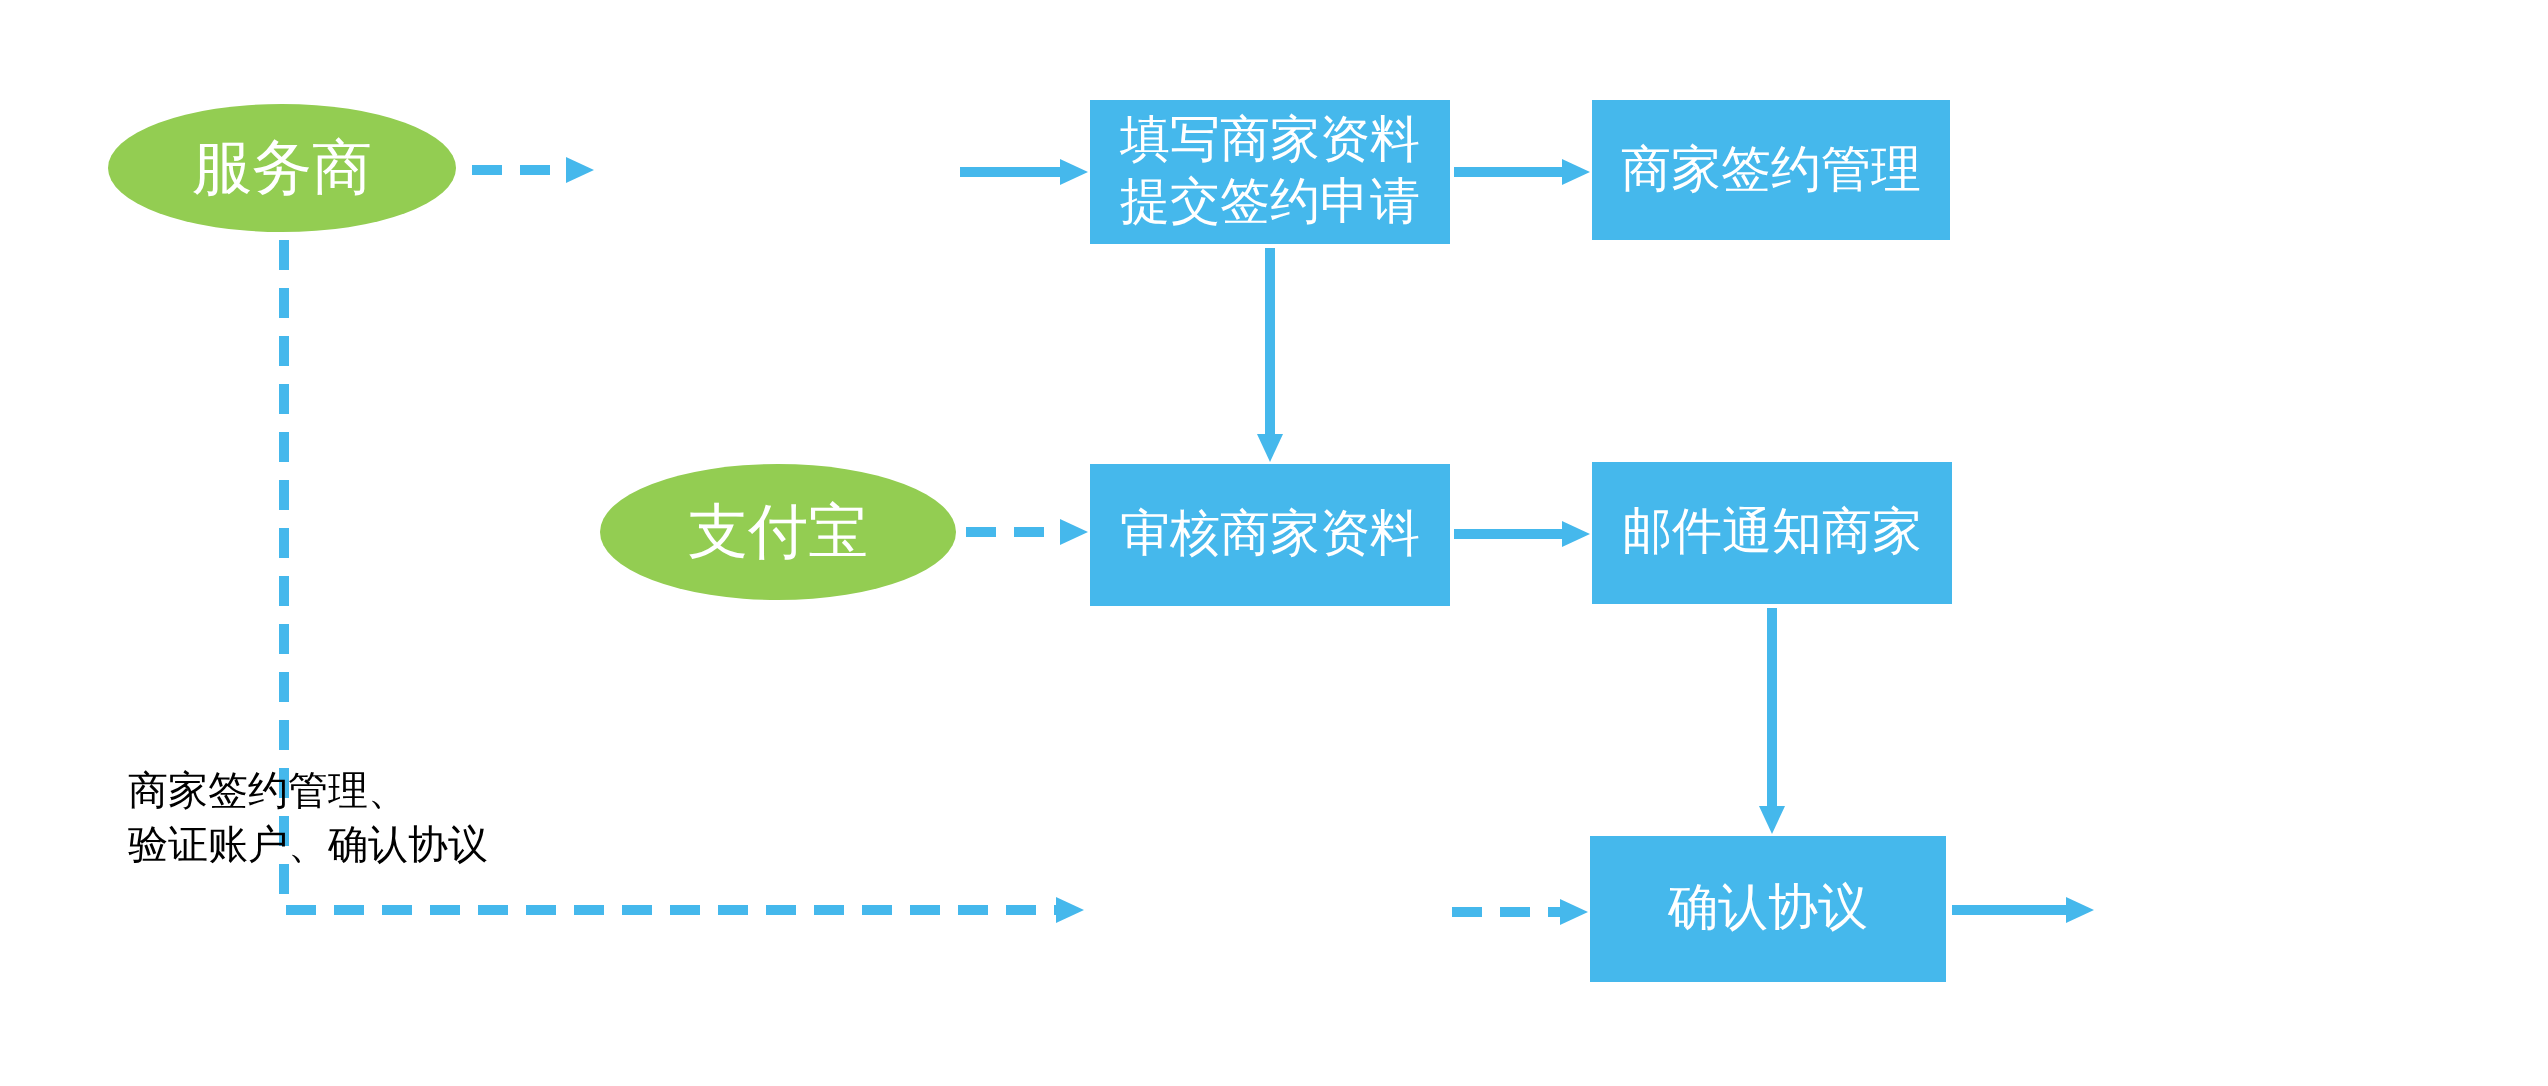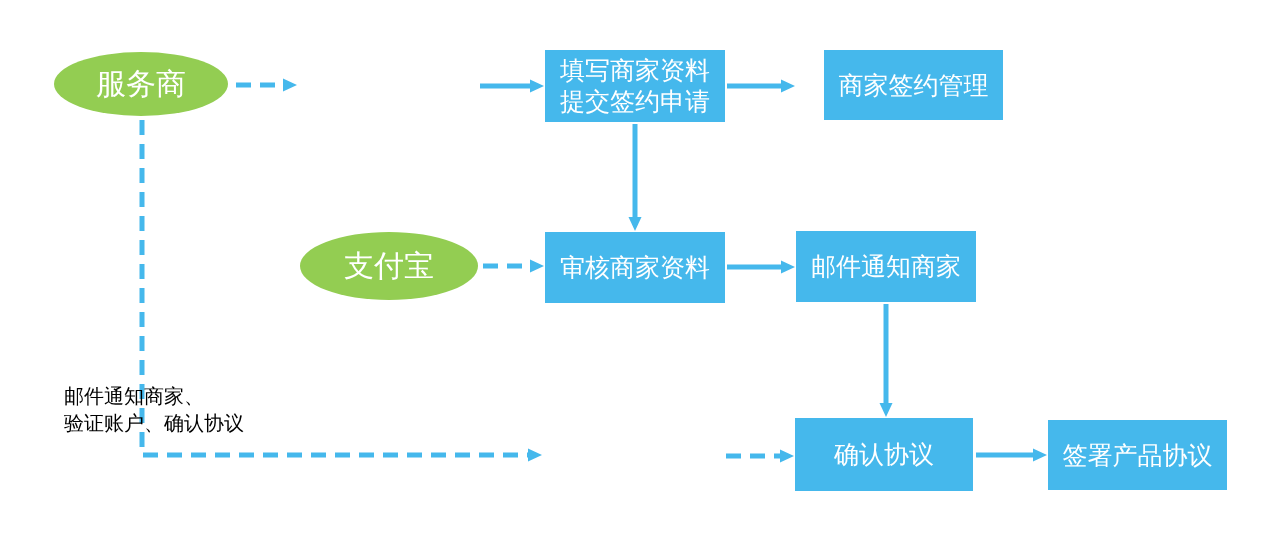--- a/index.html
+++ b/index.html
@@ -52,41 +52,38 @@
   <div class="node ellipse" style="left:54px;top:52px;width:174px;height:64px">
     <span class="label">服务商</span>
   </div>
 
 
   <div class="node rect" style="left:545px;top:50px;width:180px;height:72px">
     <span class="label">填写商家资料
 提交签约申请</span>
   </div>
 
-  <div class="node rect" style="left:824px;top:50px;width:179px;height:70px">
+  <div class="node rect" style="left:796px;top:50px;width:179px;height:70px">
     <span class="label">商家签约管理</span>
   </div>
 
   <div class="node ellipse" style="left:300px;top:232px;width:178px;height:68px">
     <span class="label">支付宝</span>
   </div>
 
   <div class="node rect" style="left:545px;top:232px;width:180px;height:71px">
     <span class="label">审核商家资料</span>
   </div>
 
   <div class="node rect" style="left:796px;top:231px;width:180px;height:71px">
     <span class="label">邮件通知商家</span>
   </div>
 
 
   <div class="node rect" style="left:795px;top:418px;width:178px;height:73px">
     <span class="label">确认协议</span>
   </div>
 
-  <div class="node rect" style="left:1048px;top:420px;width:179px;height:70px">
-    <span class="label">签署产品协议</span>
-  </div>
 
-  <div class="note">邮件通知商家、
+  <div class="note">商家签约管理、
 验证账户、确认协议</div>
 
 </div>
 
 </body></html>

